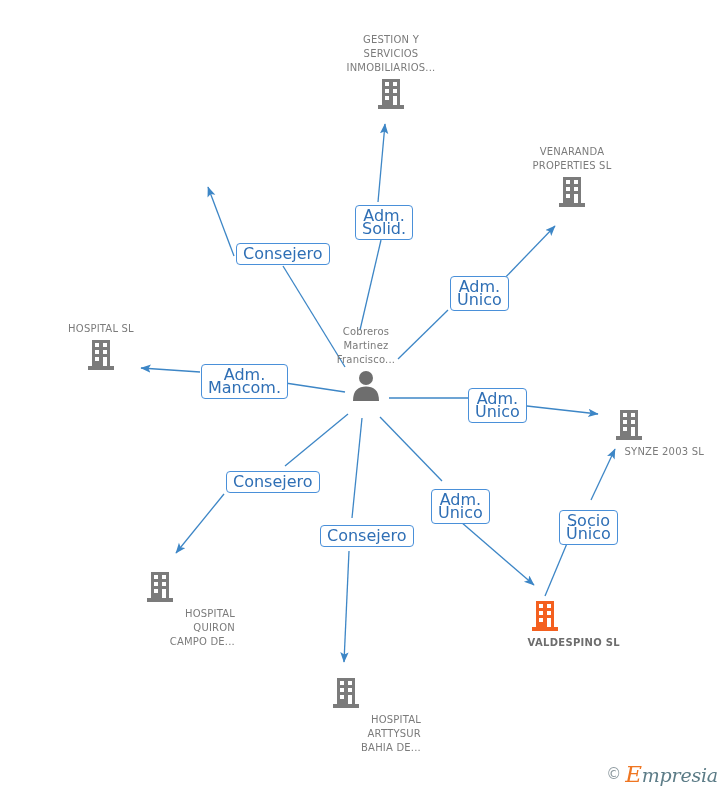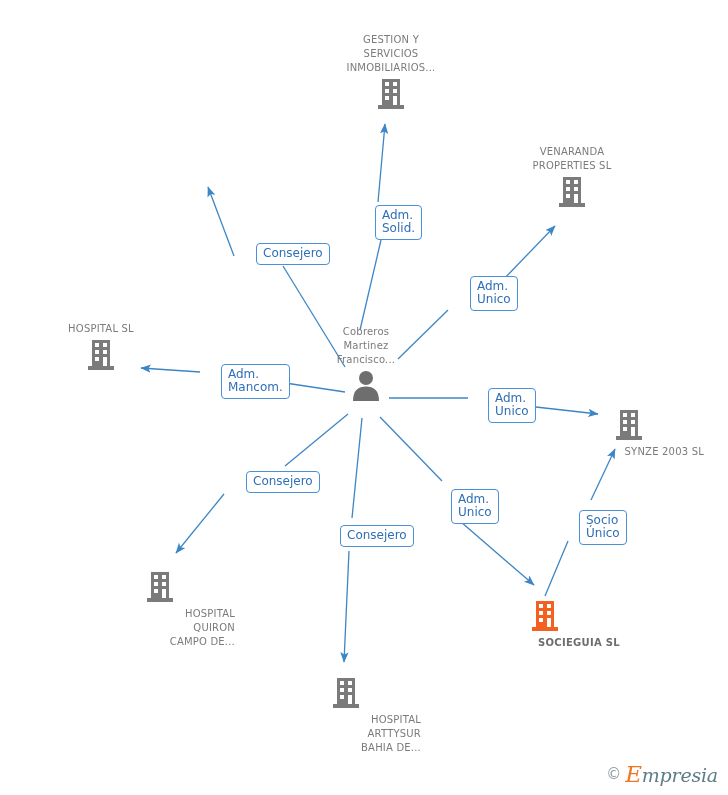--- a/index.html
+++ b/index.html
@@ -51,26 +51,26 @@
   .node .caption.below { margin-top: 3px; text-align: right; }
 
   .edge-label {
     position: absolute;
     box-sizing: border-box;
     background: #ffffff;
     border: 1px solid #4a90d9;
     border-radius: 4px;
     color: #2f6fb5;
     font-family: "DejaVu Sans", sans-serif;
-    font-size: 12px;
+    font-size: 16px;
     line-height: 13px;
+    text-align: center;
     padding: 3px 6px 4px 6px;
     white-space: pre-line;
     box-shadow: 0 0 0 0 rgba(0,0,0,0);
-    margin-left: 20px;
   }
   .watermark {
     position: absolute;
     right: 10px;
     bottom: 8px;
     display: flex;
     align-items: center;
     gap: 4px;
     font-family: "DejaVu Serif", serif;
   }
@@ -230,21 +230,21 @@
         <rect x="6" y="2" width="18" height="26" fill="#f4601f"></rect>
         <rect x="2" y="28" width="26" height="4" fill="#f4601f"></rect>
         <rect x="9" y="5" width="4" height="4" fill="#ffffff"></rect>
         <rect x="17" y="5" width="4" height="4" fill="#ffffff"></rect>
         <rect x="9" y="12" width="4" height="4" fill="#ffffff"></rect>
         <rect x="17" y="12" width="4" height="4" fill="#ffffff"></rect>
         <rect x="9" y="19" width="4" height="4" fill="#ffffff"></rect>
         <rect x="17" y="19" width="4" height="9" fill="#ffffff"></rect>
       </svg>
     </span>
-    <span class="caption below">SOCIEGUIA SL</span>
+    <span class="caption below">VALDESPINO SL</span>
   </div>
 
   <div class="node person" id="node-person-center" style="left:366px; top:325px;">
     <span class="caption above">Cobreros
 Martinez
 Francisco...</span>
     <span class="glyph">
       <svg width="32" height="32" viewBox="0 0 32 32">
         <circle cx="16" cy="9" r="7" fill="#6e6e6e"></circle>
         <path d="M3 32 C3 21 8.5 17.5 16 17.5 C23.5 17.5 29 21 29 32 z" fill="#6e6e6e"></path>

